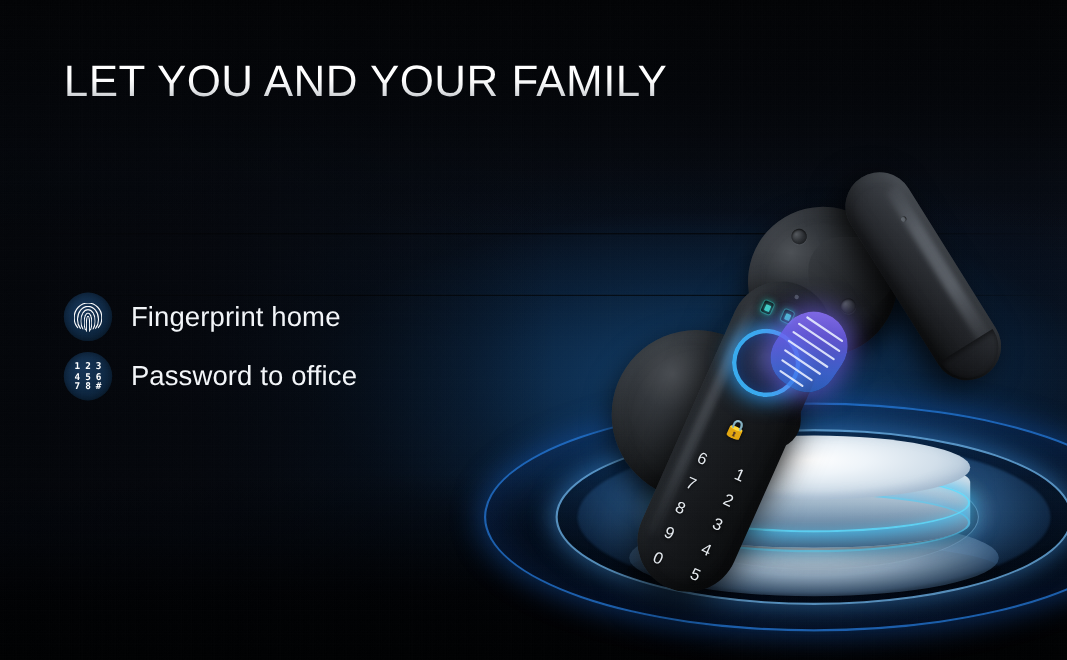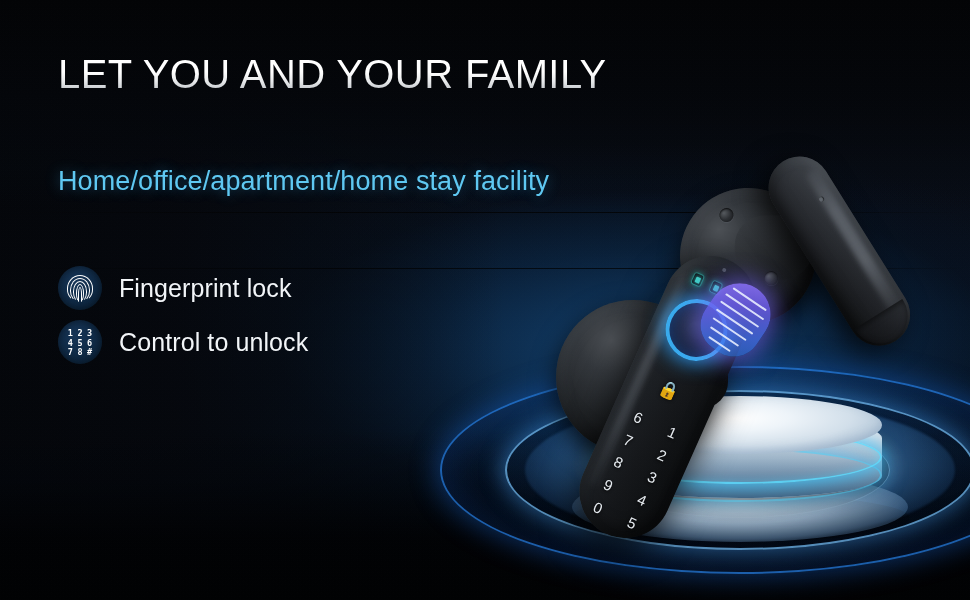--- a/index.html
+++ b/index.html
@@ -456,52 +456,51 @@
         <span>0</span>
         <span>5</span>
       </div>
     </div>
   </div>
 
   <div class="headline">
     <span class="hl-line">LET YOU AND YOUR FAMILY</span>
   </div>
 
-  <div class="subhead">Home/office/apartment/home stay facility</div>
 
   <div class="features">
 
     <div class="feat-row r0">
       <div class="feat-icon">
         <div class="ic-fp">
           <div class="a a1"></div>
             <div class="a a2"></div>
             <div class="a a3"></div>
           <div class="a a4"></div>
             <div class="a a5"></div>
         </div>
       </div>
-      <div class="feat-label">Fingerprint lock</div>
+      <div class="feat-label">Fingerprint home</div>
     </div>
 
 
     <div class="feat-row r2">
       <div class="feat-icon">
         <div class="ic-pad">
           <span>1</span>
           <span>2</span>
           <span>3</span>
           <span>4</span>
           <span>5</span>
           <span>6</span>
           <span>7</span>
           <span>8</span>
           <span>#</span>
         </div>
       </div>
-      <div class="feat-label">Control to unlock</div>
+      <div class="feat-label">Password to office</div>
     </div>
 
 
   </div>
 
   <div class="bg-noise"></div>
 </div>
 
 </body></html>

